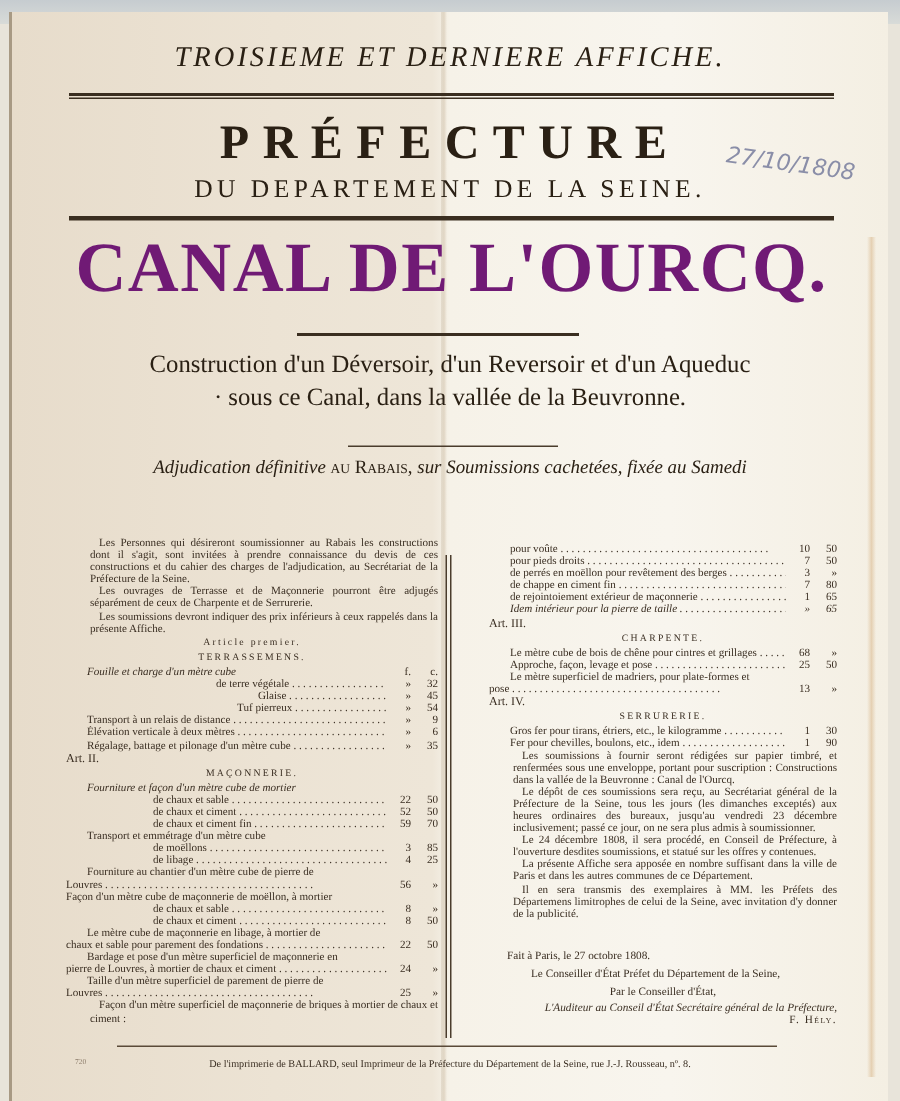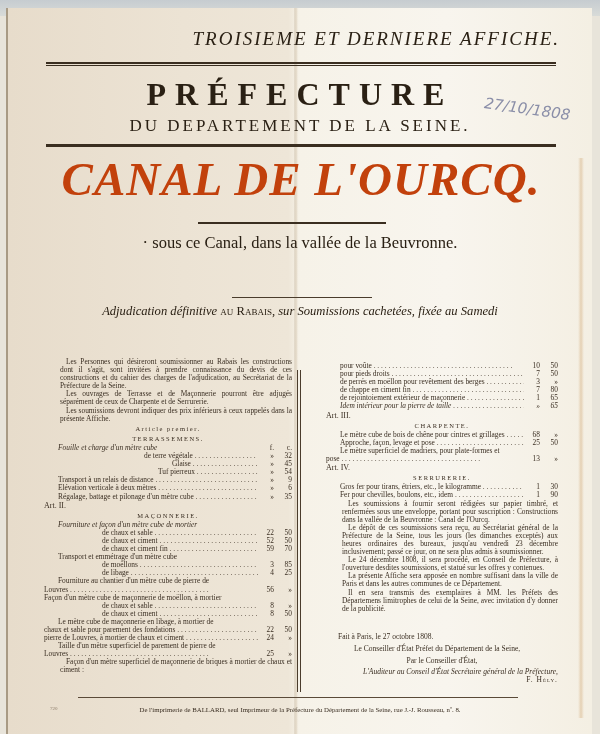--- a/index.html
+++ b/index.html
@@ -25,38 +25,38 @@
   }
   .stain-right {
     position: absolute; right: 8px; top: 150px; width: 6px; height: 560px;
     background: linear-gradient(90deg, rgba(210,170,120,0), rgba(210,170,120,0.45), rgba(210,170,120,0));
   }
   .abs { position: absolute; }
   .center { text-align: center; }
   .header-3rd {
     left: 40px; top: 28px; width: 520px;
     font-family: "Liberation Serif", serif; font-style: italic;
-    font-size: 19px; letter-spacing: 2px; color: #2a2014; text-align: right;
+    font-size: 19px; letter-spacing: 2px; color: #2a2014;
   }
   .rule-double {
     height: 4px; border-top: 2px solid #3a2e20; border-bottom: 1px solid #3a2e20;
   }
   .rule1 { left: 46px; top: 62px; width: 510px; }
   .prefecture {
     left: 40px; top: 76px; width: 520px;
     font-family: "Liberation Serif", serif; font-size: 32px; letter-spacing: 9px; font-weight: bold; color: #2a2014;
   }
   .dept {
     left: 40px; top: 116px; width: 520px;
     font-family: "Liberation Serif", serif; font-size: 17px; letter-spacing: 3px; color: #2a2014;
   }
   .rule2 { left: 46px; top: 144px; width: 510px; height: 3px; background: #3a2e20; }
   .canal {
     left: 36px; top: 152px; width: 530px;
-    font-family: "Liberation Serif", serif; font-size: 47px; font-weight: bold; letter-spacing: 1px; color: #c2410c; font-style: italic;
+    font-family: "Liberation Serif", serif; font-size: 47px; font-weight: bold; letter-spacing: 1px; color: #701a75;
   }
   .rule-short1 { left: 198px; top: 222px; width: 188px; height: 2px; background: #3a2e20; }
   .subtitle {
     left: 40px; top: 232px; width: 520px;
     font-family: "Liberation Serif", serif; font-size: 16.5px; line-height: 22px; color: #2a2014;
   }
   .rule-short2 { left: 232px; top: 297px; width: 140px; height: 1px; background: #4a3c2c; }
   .adjudication {
     left: 40px; top: 305px; width: 520px;
     font-family: Liberation Serif, serif; font-style: italic; font-size: 12.6px; line-height: 13px; color: #2a2014;
@@ -107,20 +107,21 @@
 <div class="abs rule-double rule1"></div>
 <div class="abs prefecture center">PRÉFECTURE</div>
 <div class="abs dept center">DU DEPARTEMENT DE LA SEINE.</div>
 <div class="abs handwritten">27/10/1808</div>
 <div class="abs rule2"></div>
 
 <div class="abs canal center">CANAL DE L'OURCQ.</div>
 <div class="abs rule-short1"></div>
 
 <div class="abs subtitle center">
+  <div>Construction d'un Déversoir, d'un Reversoir et d'un Aqueduc</div>
   <div>· sous ce Canal, dans la vallée de la Beuvronne.</div>
 </div>
 <div class="abs rule-short2"></div>
 
 <div class="abs adjudication center">
   <span>Adjudication définitive</span>
   <span class="sc">au Rabais,</span>
   <span>sur Soumissions cachetées, fixée au Samedi</span><br>
 </div>
 
@@ -210,20 +211,21 @@
     <span class="desc">de chaux et ciment</span>
       <span class="fr">8</span>
       <span class="ct">50</span>
   </div>
   <div class="indent1">Le mètre cube de maçonnerie en libage, à mortier de</div>
   <div class="price-row">
     <span class="desc">chaux et sable pour parement des fondations</span>
       <span class="fr">22</span>
       <span class="ct">50</span>
   </div>
+  <div class="indent1">Bardage et pose d'un mètre superficiel de maçonnerie en</div>
   <div class="price-row">
     <span class="desc">pierre de Louvres, à mortier de chaux et ciment</span>
       <span class="fr">24</span>
       <span class="ct">»</span>
   </div>
   <div class="indent1">Taille d'un mètre superficiel de parement de pierre de</div>
   <div class="price-row">
     <span class="desc">Louvres</span>
       <span class="fr">25</span>
       <span class="ct">»</span>

